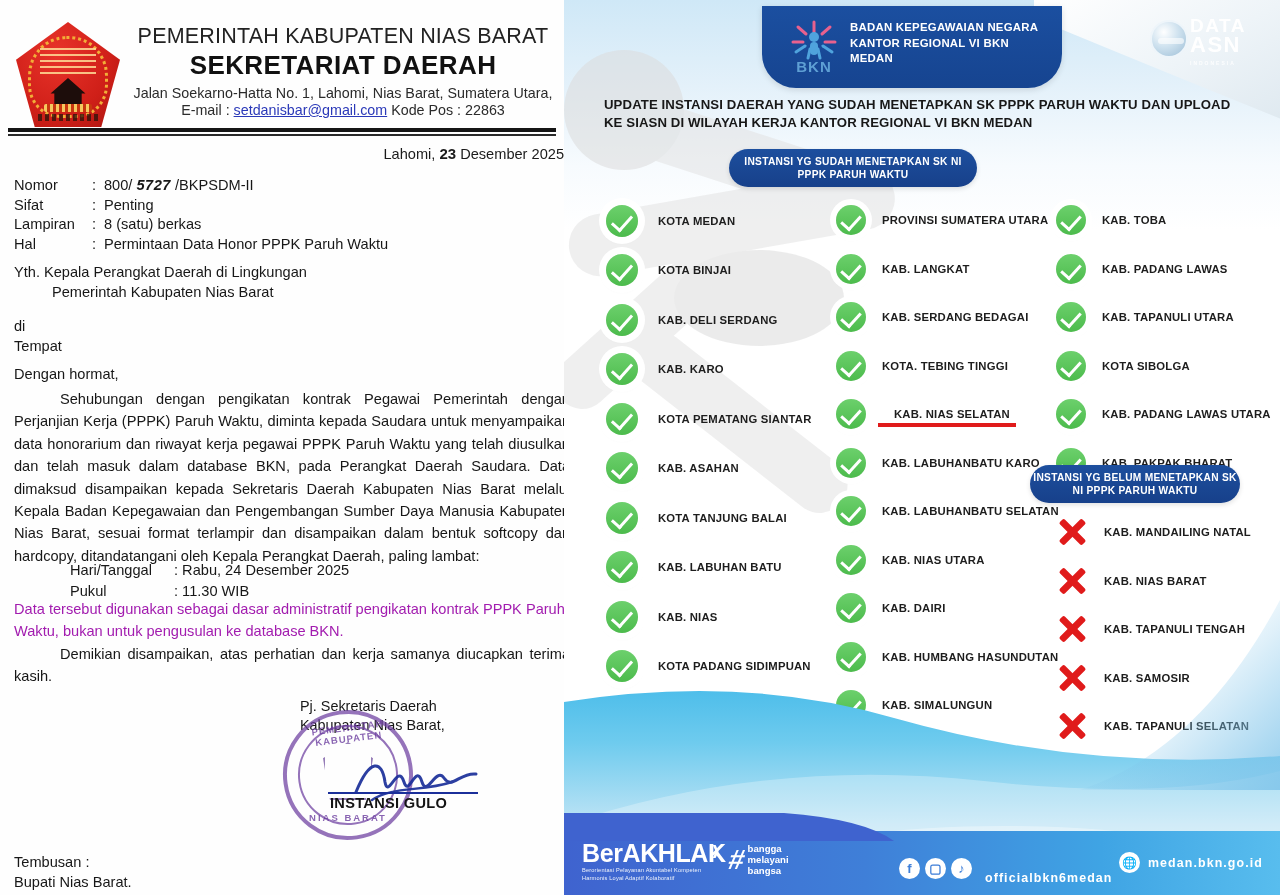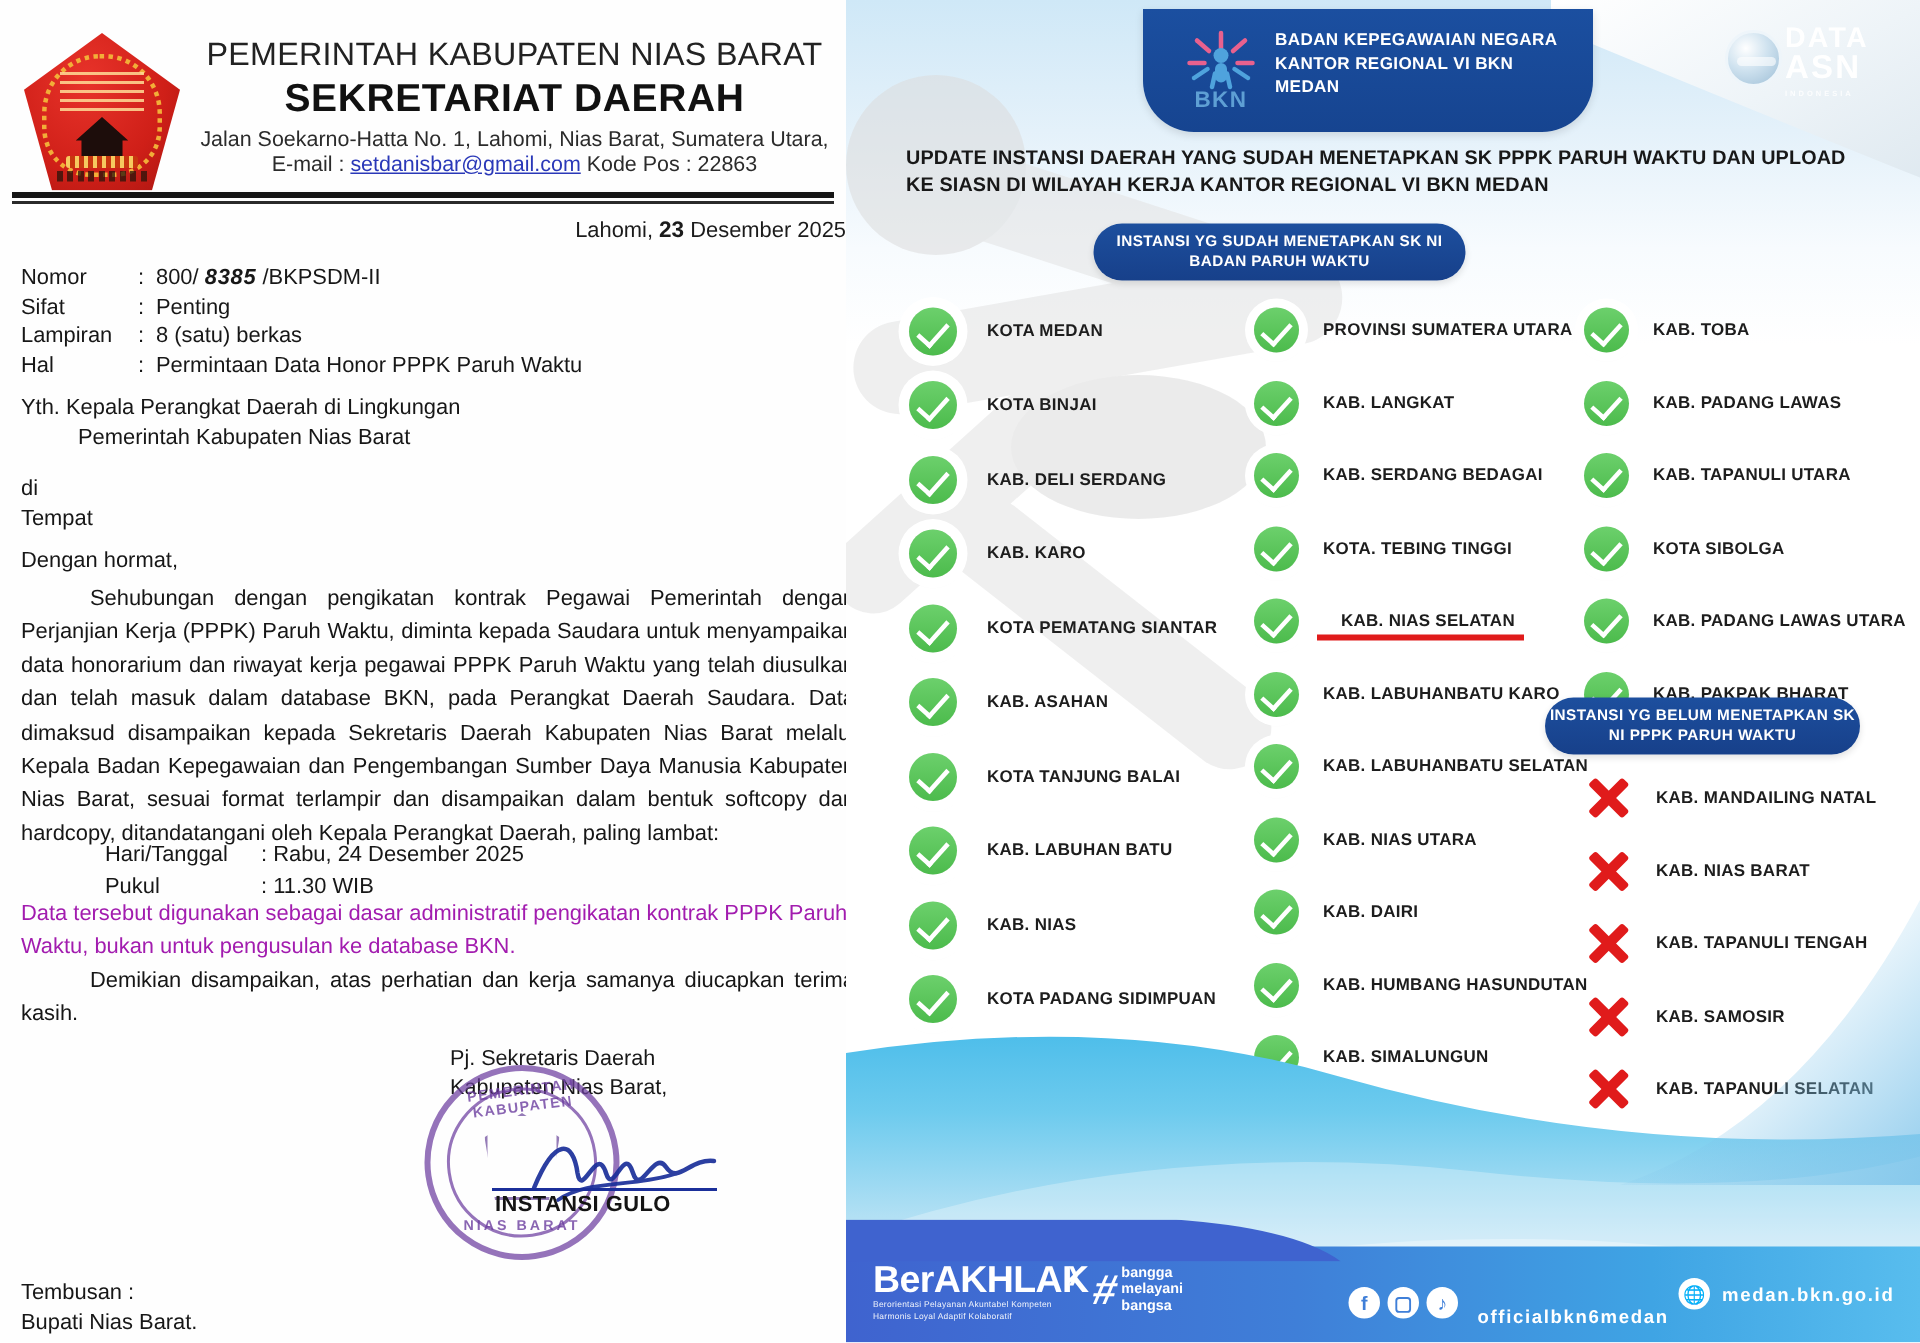--- a/index.html
+++ b/index.html
@@ -410,21 +410,21 @@
     <div class="dateline">
       <span>Lahomi,</span>
       <span class="daynum">23</span>
       <span>Desember 2025</span>
     </div>
 
     <div class="meta">
       <div class="meta-row">
         <span class="meta-k">Nomor</span>
         <span class="meta-c">:</span>
-        <span class="meta-v"><span>800/ </span><span class="hand">8385</span><span> /BKPSDM-II</span></span>
+        <span class="meta-v"><span>800/ </span><span class="hand">5727</span><span> /BKPSDM-II</span></span>
       </div>
       <div class="meta-row">
         <span class="meta-k">Sifat</span>
         <span class="meta-c">:</span>
         <span class="meta-v">Penting</span>
       </div>
       <div class="meta-row">
         <span class="meta-k">Lampiran</span>
         <span class="meta-c">:</span>
         <span class="meta-v">8 (satu) berkas</span>
@@ -534,21 +534,21 @@
       <div class="asn-globe"></div>
       <div class="asn-txt">
         <div class="l1">DATA</div>
         <div class="l2">ASN</div>
         <div class="l3">INDONESIA</div>
       </div>
     </div>
 
     <div class="main-title">UPDATE INSTANSI DAERAH YANG SUDAH MENETAPKAN SK PPPK PARUH WAKTU DAN UPLOAD KE SIASN DI WILAYAH KERJA KANTOR REGIONAL VI BKN MEDAN</div>
 
-    <div class="badge-yes">INSTANSI YG SUDAH MENETAPKAN SK NI BADAN PARUH WAKTU</div>
+    <div class="badge-yes">INSTANSI YG SUDAH MENETAPKAN SK NI PPPK PARUH WAKTU</div>
 
     <div class="col col-1">
       <div class="row">
           <span class="chk"></span>
           <span class="lbl">KOTA MEDAN</span>
         </div>
       <div class="row">
           <span class="chk"></span>
           <span class="lbl">KOTA BINJAI</span>
         </div>

